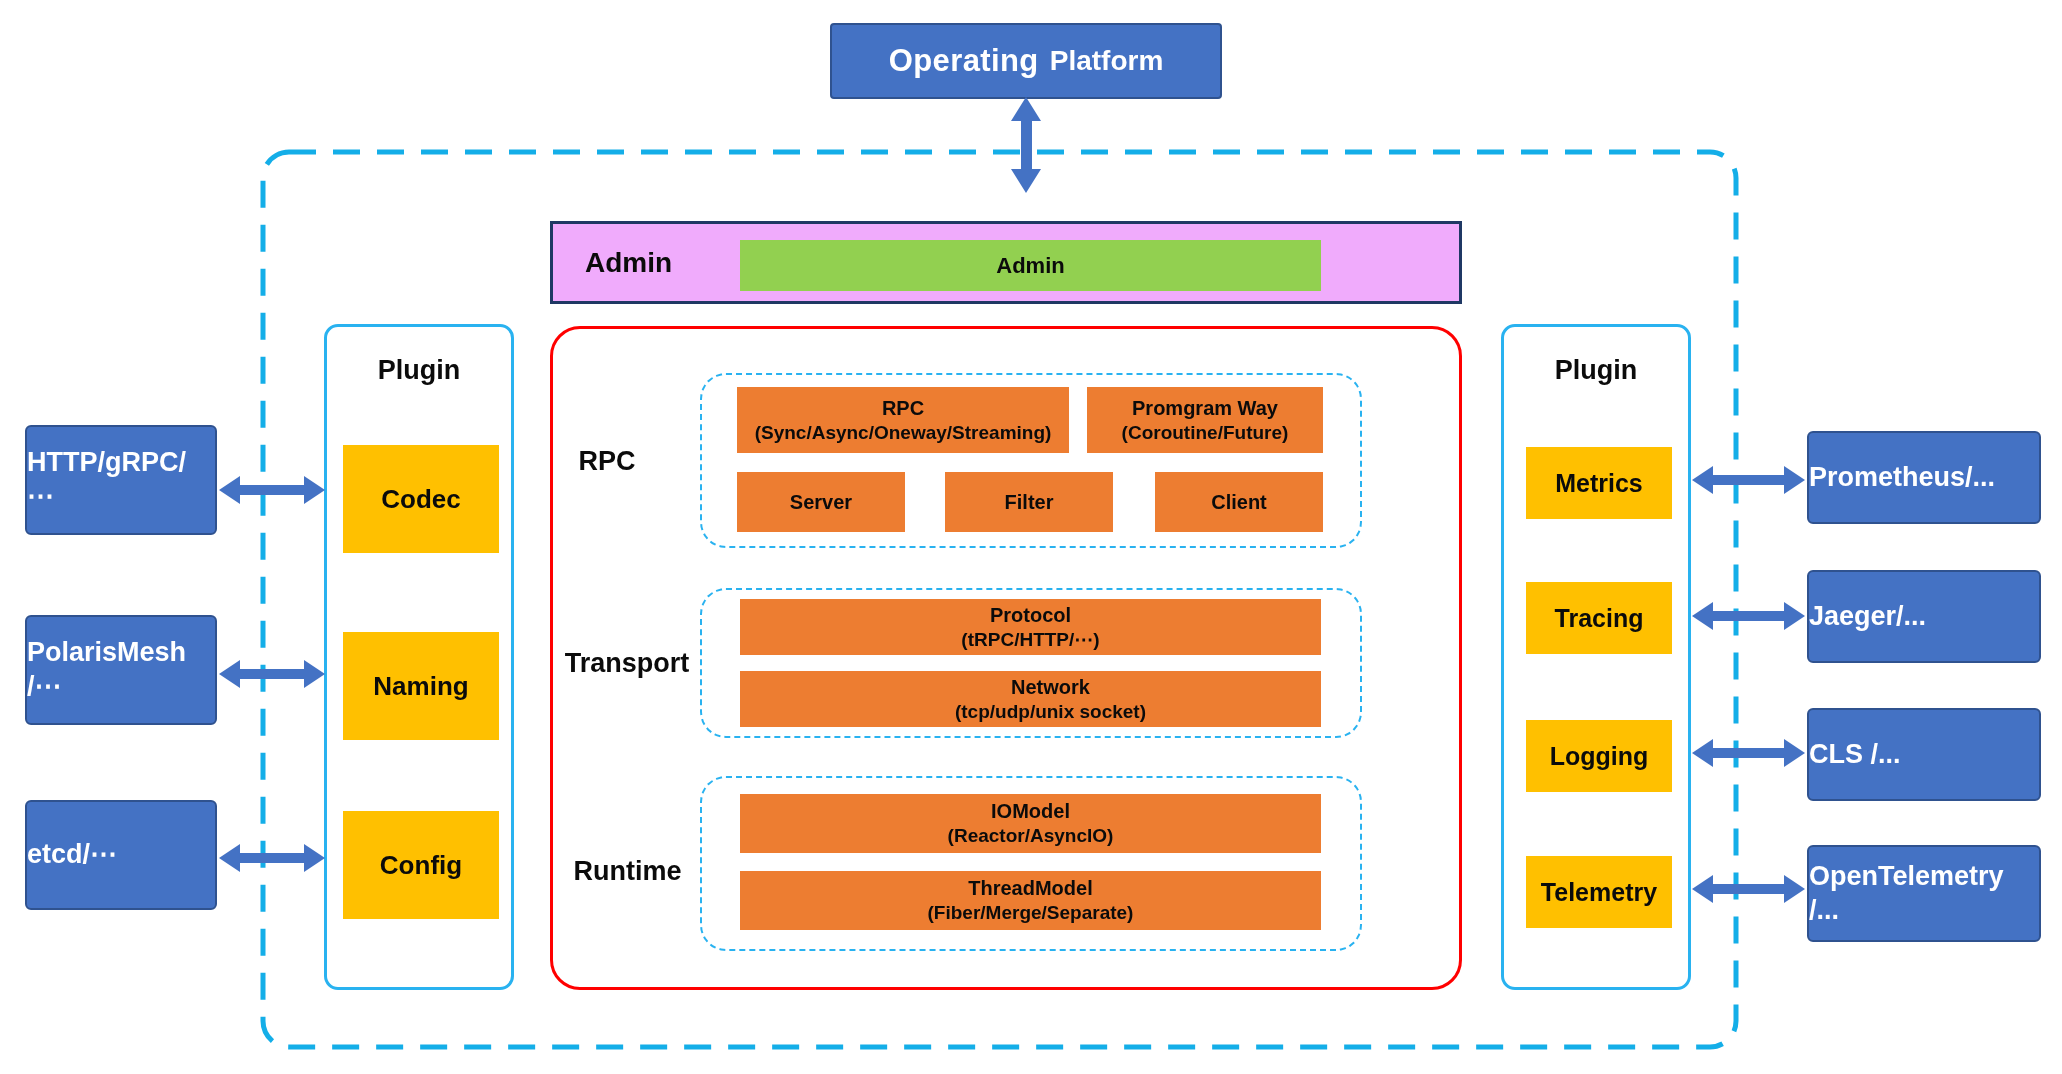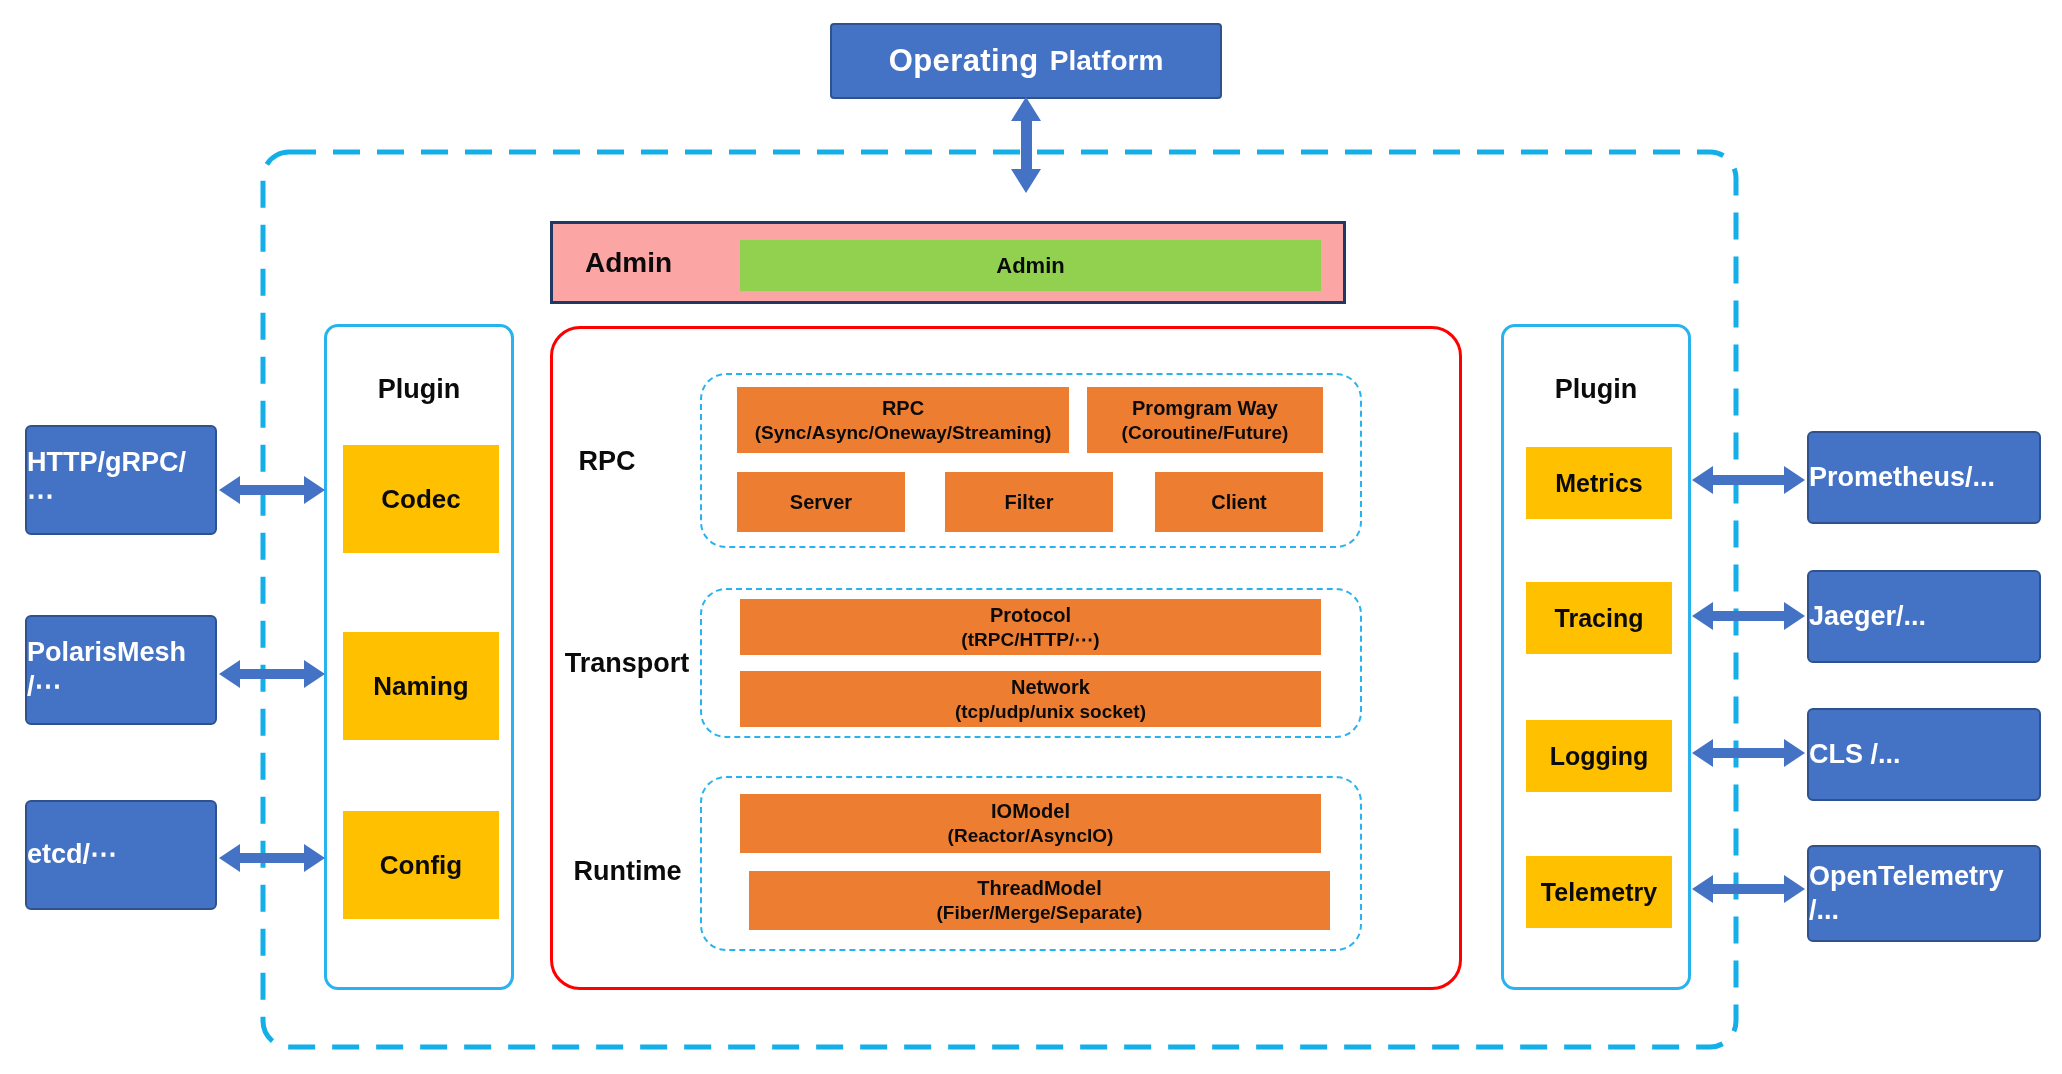--- a/index.html
+++ b/index.html
@@ -23,42 +23,42 @@
   
   .varrow{left:1004px;top:97px;width:44px;height:96px;display:flex;flex-direction:column;align-items:center;}
   .tri-up{width:0;height:0;border-left:15px solid transparent;border-right:15px solid transparent;border-bottom:24px solid var(--arrow);}
   .tri-down{width:0;height:0;border-left:15px solid transparent;border-right:15px solid transparent;border-top:24px solid var(--arrow);}
   .vshaft{width:11px;flex:1;background:var(--arrow);}
 
   
   .outer-dashed{left:260px;top:149px;width:1479px;height:901px;}
 
   
-  .admin-box{left:550px;top:221px;width:796px;height:83px;background:#fca5a5;border:3px solid var(--navy);}
+  .admin-box{left:550px;top:221px;width:912px;height:83px;background:#f0abfc;border:3px solid var(--navy);}
   .admin-label{position:absolute;left:32px;top:0;height:100%;display:flex;align-items:center;
     font-size:28px;font-weight:700;color:var(--ink);}
   .admin-bar{position:absolute;left:187px;top:16px;width:581px;height:51px;background:var(--green);
     display:flex;align-items:center;justify-content:center;font-size:22px;font-weight:600;color:var(--ink);}
 
   
   .red-box{left:550px;top:326px;width:912px;height:664px;border:3px solid var(--red);border-radius:30px;background:#fff;}
 
   
   .sec-dashed{border:2px dashed var(--cyan-light);border-radius:26px;}
   .sec-label{position:absolute;font-size:27px;font-weight:700;color:var(--ink);text-align:center;}
 
   
   .obox{background:var(--orange);color:var(--ink);display:flex;flex-direction:column;
     align-items:center;justify-content:center;text-align:center;font-weight:700;}
   .obox .l1{font-size:20px;line-height:1.25;}
   .obox .l2{font-size:19px;line-height:1.25;}
 
   
   .plugin-box{top:324px;width:190px;height:666px;border:3px solid var(--cyan-light);border-radius:14px;background:#fff;}
-  .plugin-title{margin-top:47px;text-align:center;font-size:27px;font-weight:700;color:var(--ink);}
+  .plugin-title{margin-top:28px;text-align:center;font-size:27px;font-weight:700;color:var(--ink);}
   .pitem{position:absolute;background:var(--yellow);color:var(--ink);display:flex;align-items:center;
     justify-content:center;font-weight:700;}
   .pitem.big{left:16px;width:156px;height:108px;font-size:26px;}
   .pitem.small{left:22px;width:146px;height:72px;font-size:25px;}
 
   
   .ext-box{background:var(--blue);border:2px solid var(--blue-border);border-radius:6px;color:#fff;
     display:flex;flex-direction:column;align-items:flex-start;justify-content:center;font-weight:700;
     text-align:center;line-height:1.25;font-size:27px;}
   .ext-left{left:25px;width:192px;height:110px;}
@@ -129,21 +129,21 @@
     <div class="l1">Network</div>
     <div class="l2">(tcp/udp/unix socket)</div>
   </div>
 
   <div class="abs sec-label" style="left:545px;top:856px;width:165px;">Runtime</div>
   <div class="abs sec-dashed" style="left:700px;top:776px;width:662px;height:175px;"></div>
   <div class="abs obox" style="left:740px;top:794px;width:581px;height:59px;">
     <div class="l1">IOModel</div>
     <div class="l2">(Reactor/AsyncIO)</div>
   </div>
-  <div class="abs obox" style="left:740px;top:871px;width:581px;height:59px;margin-left:9px;">
+  <div class="abs obox" style="left:740px;top:871px;width:581px;height:59px;">
     <div class="l1">ThreadModel</div>
     <div class="l2">(Fiber/Merge/Separate)</div>
   </div>
 
   <div class="abs plugin-box" style="left:324px;">
     <div class="plugin-title">Plugin</div>
     <div class="pitem big" style="top:118px;text-align:right;">
       <span>Codec</span>
     </div>
     <div class="pitem big" style="top:305px;">

